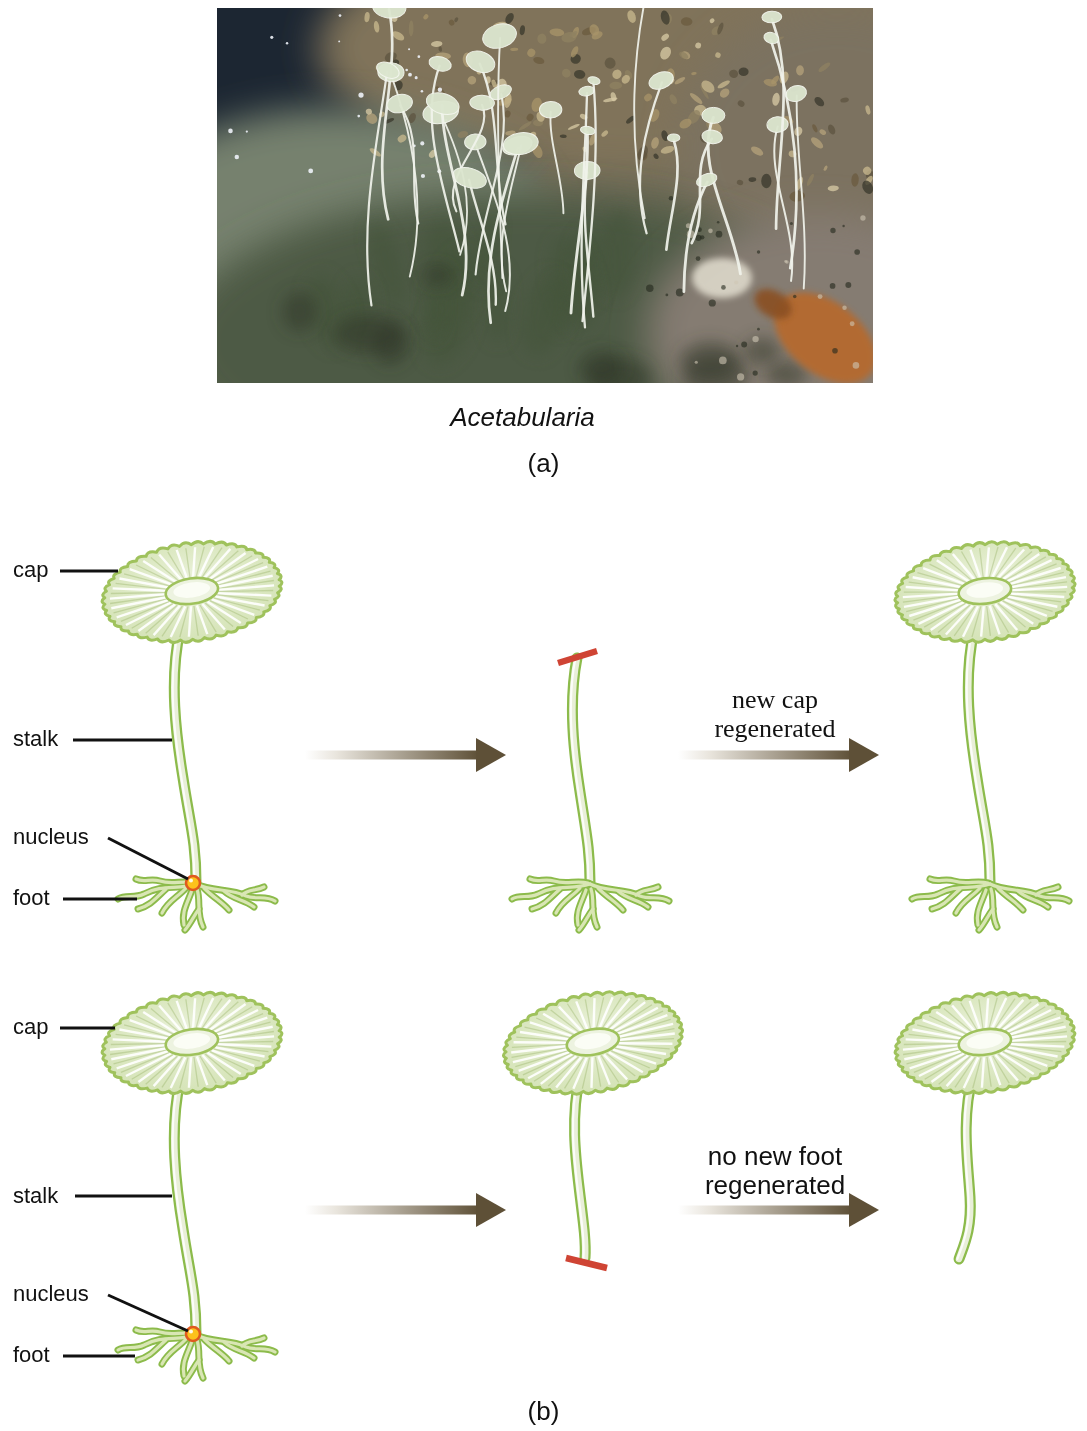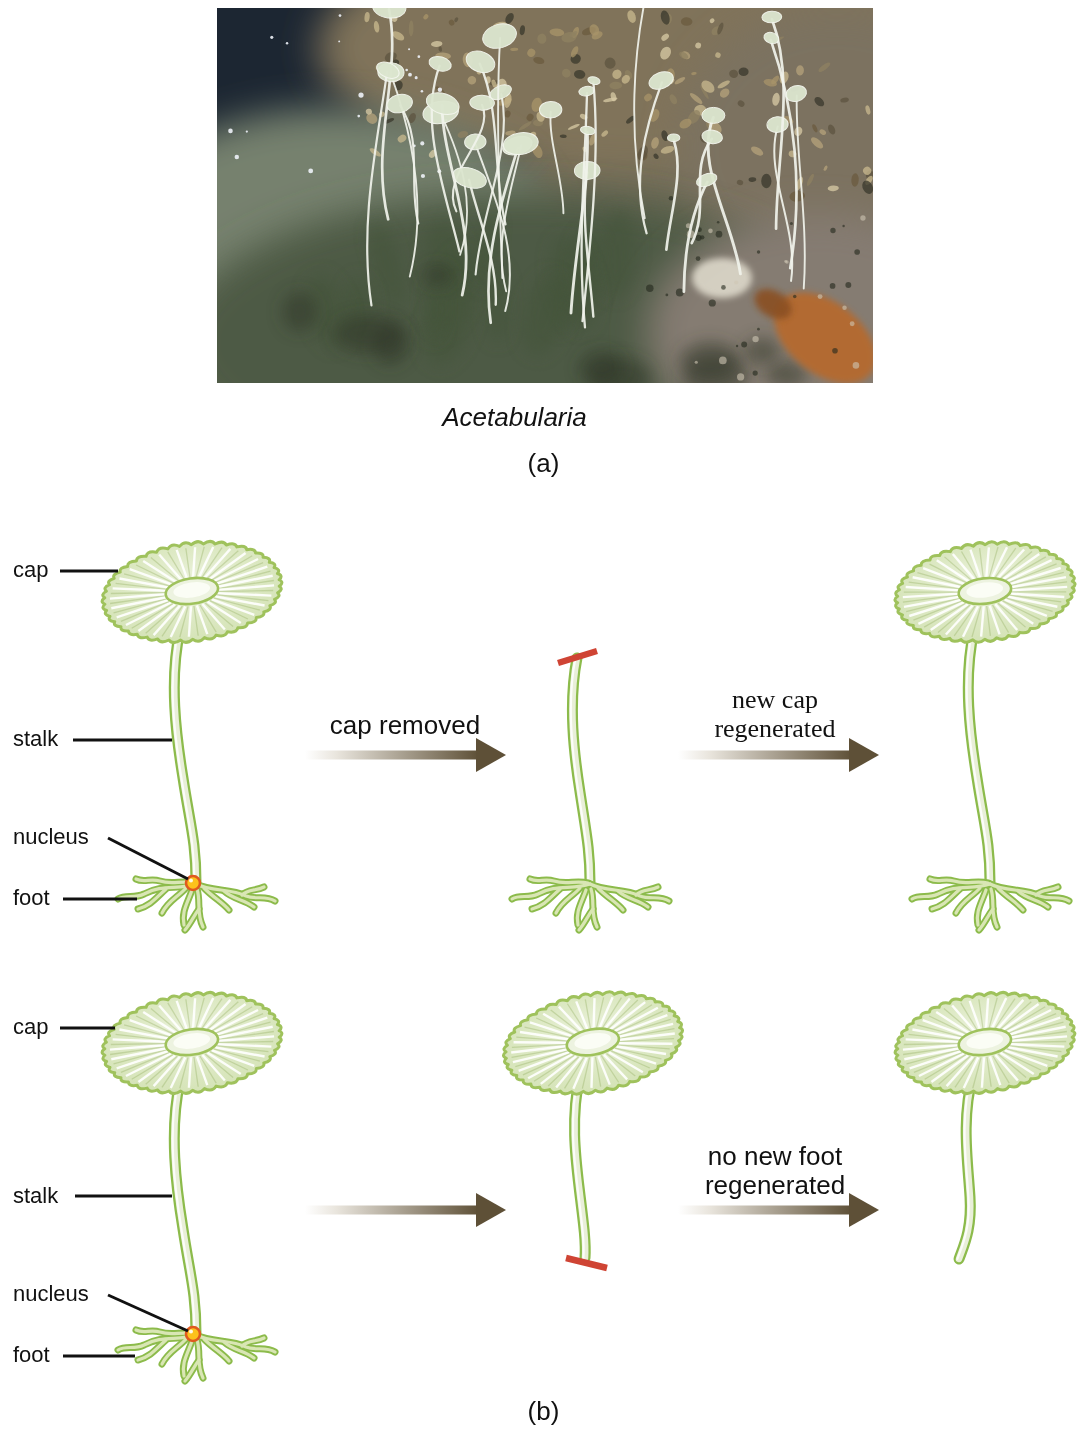--- a/index.html
+++ b/index.html
@@ -1,20 +1,20 @@
 <!DOCTYPE html>
 <html><head>
 <meta charset="utf-8">
 <style>
   html,body{margin:0;padding:0;background:#ffffff;}
   .page{position:relative;width:1087px;height:1431px;background:#fff;overflow:hidden;
         font-family:"Liberation Sans",sans-serif;color:#111;}
   .abs{position:absolute;}
   .photo-wrap{position:absolute;left:217px;top:8px;width:656px;height:375px;}
-  .caption-italic{position:absolute;left:0;width:1029px;text-align:center;
+  .caption-italic{position:absolute;left:8px;width:1029px;text-align:center;
         font-style:italic;font-size:26px;line-height:1.1;}
   .panel-label{position:absolute;left:0;width:1087px;text-align:center;font-size:26px;line-height:1.1;}
   .part-label{position:absolute;font-size:22px;line-height:1.1;white-space:nowrap;}
   .arrow-label{position:absolute;width:260px;text-align:center;font-size:26px;line-height:1.12;
         white-space:pre-line;}
   svg{display:block;}
 </style>
 </head>
 <body>
 
@@ -522,21 +522,20 @@
         <use href="#arrowShape" transform="translate(678,225)"></use>
         <use href="#arrowShape" transform="translate(305,680)"></use>
         <use href="#arrowShape" transform="translate(678,680)"></use>
       </g>
   </svg>
 
   <div class="part-label" style="left:13px;top:558px;">cap</div>
   <div class="part-label" style="left:13px;top:727px;">stalk</div>
   <div class="part-label" style="left:13px;top:825px;">nucleus</div>
   <div class="part-label" style="left:13px;top:886px;">foot</div>
-  <div class="arrow-label" style="left:275px;top:711px;">cap removed</div>
   <div class="arrow-label" style="left:645px;top:685px;font-family:Liberation Serif, serif;">new cap
 regenerated</div>
 
   <div class="part-label" style="left:13px;top:1015px;">cap</div>
   <div class="part-label" style="left:13px;top:1184px;">stalk</div>
   <div class="part-label" style="left:13px;top:1282px;">nucleus</div>
   <div class="part-label" style="left:13px;top:1343px;">foot</div>
   <div class="arrow-label" style="left:645px;top:1142px;text-align:center;">no new foot
 regenerated</div>
 

